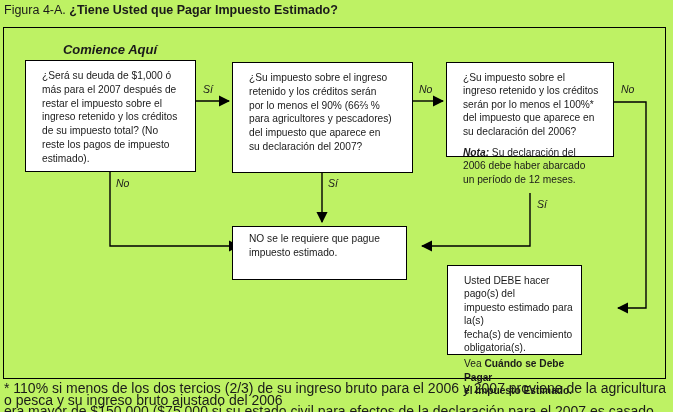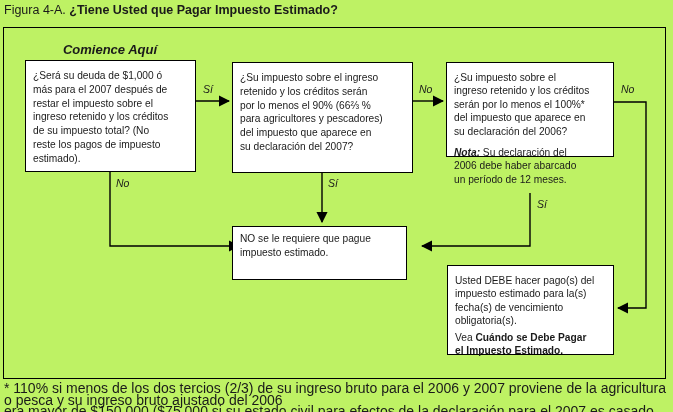--- a/index.html
+++ b/index.html
@@ -39,31 +39,31 @@
     font-weight: bold;
     font-style: italic;
   }
   .box {
     position: absolute;
     border: 1px solid #000;
     background: #fff;
     box-sizing: border-box;
     font-size: 10.2px;
     line-height: 13.8px;
-    padding: 8px 6px 6px 7px;
+    padding: 8px 6px 6px 16px;
   }
   .box p { margin: 0; white-space: pre-line; }
   .box p + p { margin-top: 8px; }
   .note-label { font-weight: bold; font-style: italic; }
   .bold-ref { font-weight: bold; text-align: center; }
   #box-q1 { left: 25px;  top: 60px;  width: 171px; height: 112px; }
   #box-q2 { left: 232px; top: 62px;  width: 181px; height: 111px; }
   #box-q3 { left: 446px; top: 62px;  width: 168px; height: 95px; line-height: 13.4px; }
   #box-not-required { left: 232px; top: 226px; width: 175px; height: 54px; padding-top: 5px; }
-  #box-must-pay { left: 447px; top: 265px; width: 167px; height: 90px; line-height: 13.4px; }
+  #box-must-pay { left: 447px; top: 265px; width: 135px; height: 90px; line-height: 13.4px; }
   #box-must-pay p + p { margin-top: 3px; }
   .connector-label {
     position: absolute;
     font-size: 10.5px;
     font-style: italic;
   }
   #lbl-yes-1 { left: 203px; top: 83px; }
   #lbl-no-2  { left: 419px; top: 83px; }
   #lbl-no-3  { left: 621px; top: 83px; }
   #lbl-no-1  { left: 116px; top: 177px; }

